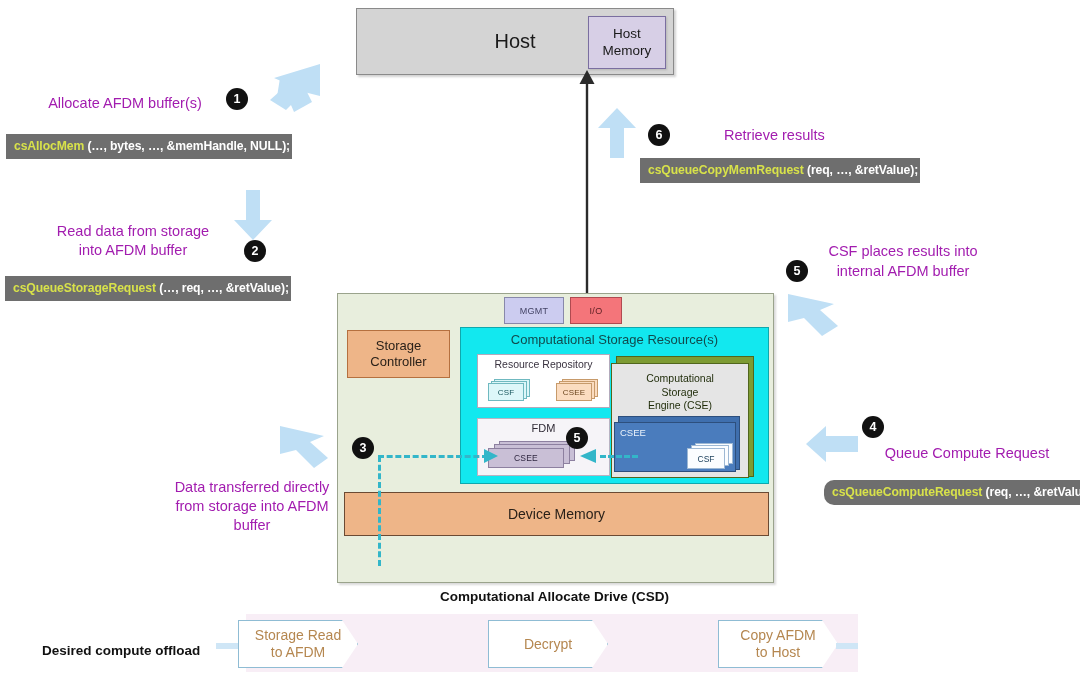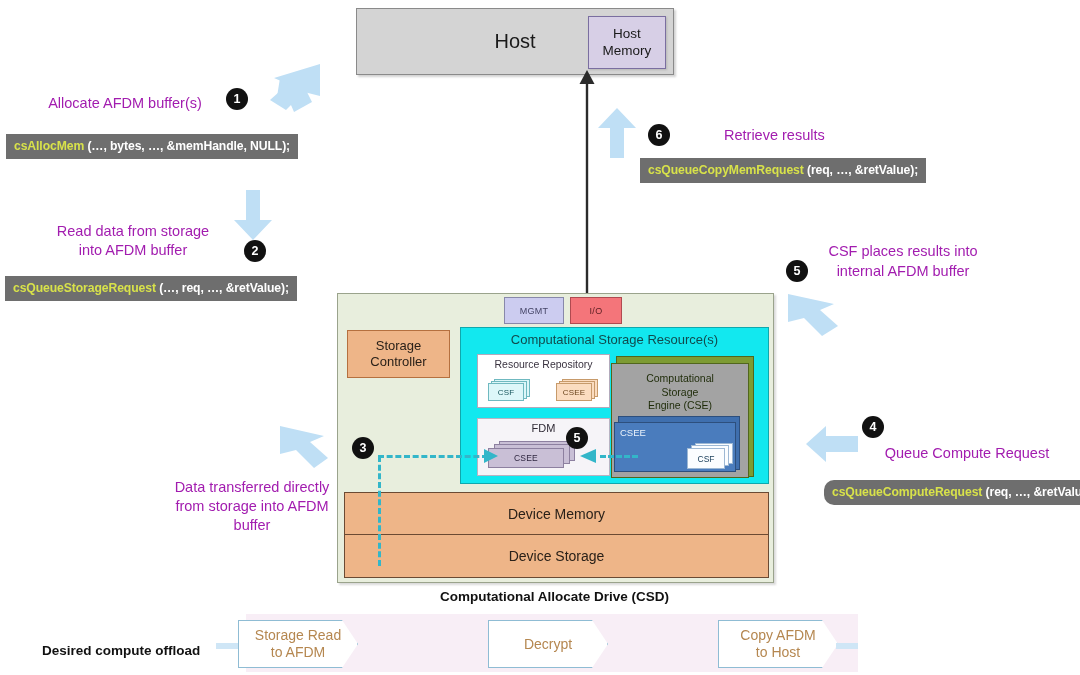--- a/index.html
+++ b/index.html
@@ -23,21 +23,21 @@
     background:#111;color:#fff;
     font-size:12.5px;font-weight:bold;
     display:flex;align-items:center;justify-content:center;
     line-height:1;
   }
 
   
   .codebox{
     background:#6e6e6e;color:#ffffff;
     font-size:12.2px;font-weight:bold;
-    padding:5px 8px 6px 8px;
+    padding:5px 2px 6px 8px;
     white-space:nowrap;
     font-family:"Liberation Sans", sans-serif;
     letter-spacing:-0.1px;
   }
   .codebox .fn{color:#d8e24a;}
 
   
   #host-box{
     left:356px;top:8px;width:316px;height:65px;
     background:#d4d4d4;border:1px solid #8a8a8a;
@@ -133,21 +133,21 @@
   #afdm-stack .ab.a0{left:0px;top:7px;display:flex;align-items:center;justify-content:center;
     font-size:8.5px;color:#2f2740;letter-spacing:.2px;}
 
   
   #cse-outer{
     position:absolute;left:155px;top:28px;width:136px;height:119px;
     background:#7d9b33;border:1px solid #51661d;
   }
   #cse-inner{
     position:absolute;left:-6px;top:6px;width:136px;height:113px;
-    background:#a3a3a3;border:1px solid #51661d;
+    background:#e5e5e5;border:1px solid #51661d;
   }
   #cse-title{
     position:absolute;left:0;top:8px;width:100%;text-align:center;
     font-size:10.5px;color:#1e2b08;line-height:1.3;
   }
   #csee-outer{
     position:absolute;left:6px;top:52px;width:120px;height:52px;
     background:#3f6fae;border:1px solid #2d4f7d;
   }
   #csee-inner{
@@ -296,21 +296,20 @@
               <div class="c b1"></div>
               <div class="c b0">CSF</div>
             </div>
           </div>
         </div>
       </div>
     </div>
   </div>
 
   <div class="devband" id="device-memory">Device Memory</div>
-  <div class="devband" id="device-storage">Device Storage</div>
 </div>
 
 <div class="abs dashline dash-v" style="left:378px;top:456px;height:110px;"></div>
 <div class="abs dashline dash-h" style="left:378px;top:455px;width:110px;"></div>
 <svg class="abs" style="left:480px;top:446px;" width="24" height="20">
   <polygon points="18,10 4,3 4,17" fill="#33b6c9"></polygon>
 </svg>
 
 <div class="abs step" style="left:352px;top:437px;">3</div>
 

